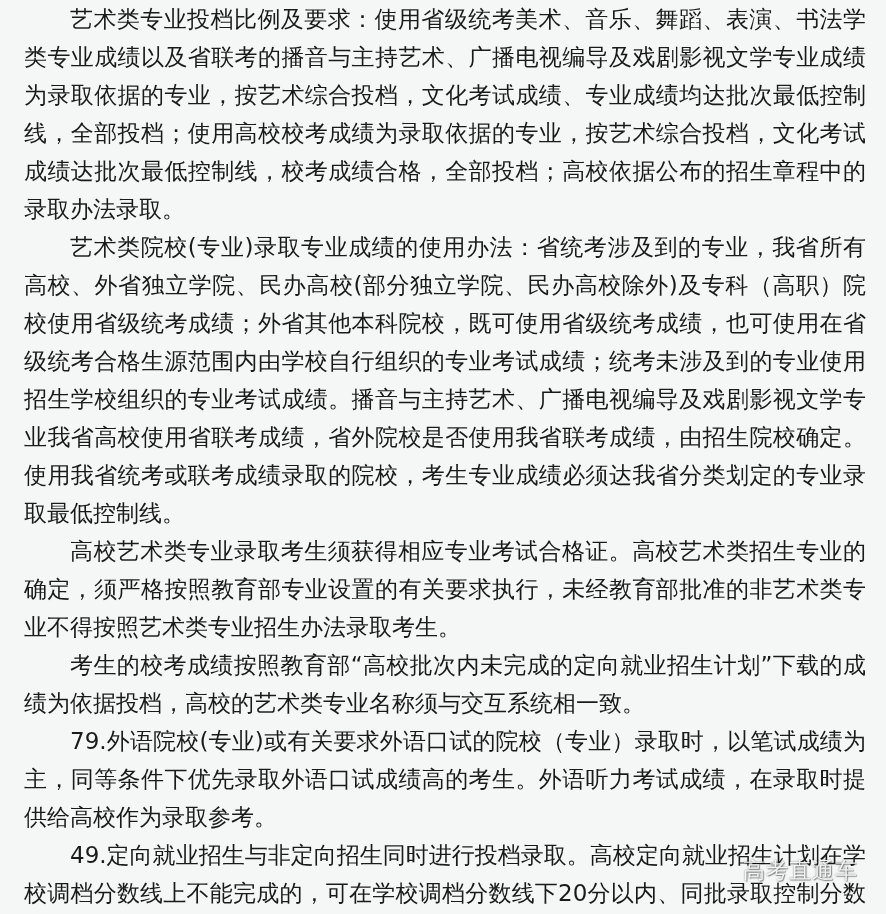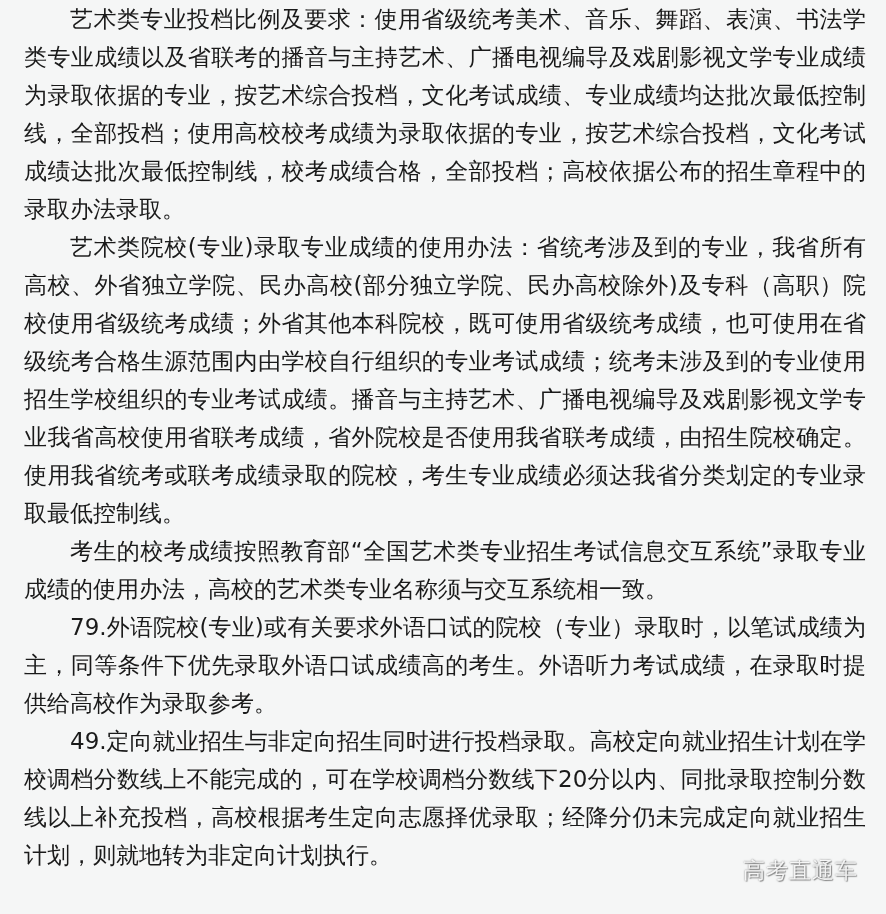--- a/index.html
+++ b/index.html
@@ -41,18 +41,19 @@
       letter-spacing: 1px;
       font-family: Liberation Sans, sans-serif;
     }
   </style>
 </head>
 <body>
 
 <div class="article">
   <p>艺术类专业投档比例及要求：使用省级统考美术、音乐、舞蹈、表演、书法学类专业成绩以及省联考的播音与主持艺术、广播电视编导及戏剧影视文学专业成绩为录取依据的专业，按艺术综合投档，文化考试成绩、专业成绩均达批次最低控制线，全部投档；使用高校校考成绩为录取依据的专业，按艺术综合投档，文化考试成绩达批次最低控制线，校考成绩合格，全部投档；高校依据公布的招生章程中的录取办法录取。</p>
   <p>艺术类院校(专业)录取专业成绩的使用办法：省统考涉及到的专业，我省所有高校、外省独立学院、民办高校(部分独立学院、民办高校除外)及专科（高职）院校使用省级统考成绩；外省其他本科院校，既可使用省级统考成绩，也可使用在省级统考合格生源范围内由学校自行组织的专业考试成绩；统考未涉及到的专业使用招生学校组织的专业考试成绩。播音与主持艺术、广播电视编导及戏剧影视文学专业我省高校使用省联考成绩，省外院校是否使用我省联考成绩，由招生院校确定。使用我省统考或联考成绩录取的院校，考生专业成绩必须达我省分类划定的专业录取最低控制线。</p>
-  <p>考生的校考成绩按照教育部“全国艺术类专业招生考试信息交互系统”录取专业成绩的使用办法，高校的艺术类专业名称须与交互系统相一致。</p>
+  <p>高校艺术类专业录取考生须获得相应专业考试合格证。高校艺术类招生专业的确定，须严格按照教育部专业设置的有关要求执行，未经教育部批准的非艺术类专业不得按照艺术类专业招生办法录取考生。</p>
+  <p>考生的校考成绩按照教育部“高校批次内未完成的定向就业招生计划”下载的成绩为依据投档，高校的艺术类专业名称须与交互系统相一致。</p>
   <p>79.外语院校(专业)或有关要求外语口试的院校（专业）录取时，以笔试成绩为主，同等条件下优先录取外语口试成绩高的考生。外语听力考试成绩，在录取时提供给高校作为录取参考。</p>
   <p>49.定向就业招生与非定向招生同时进行投档录取。高校定向就业招生计划在学校调档分数线上不能完成的，可在学校调档分数线下20分以内、同批录取控制分数线以上补充投档，高校根据考生定向志愿择优录取；经降分仍未完成定向就业招生计划，则就地转为非定向计划执行。</p>
 </div>
 
 <div class="watermark">高考直通车</div>
 
 </body></html>

